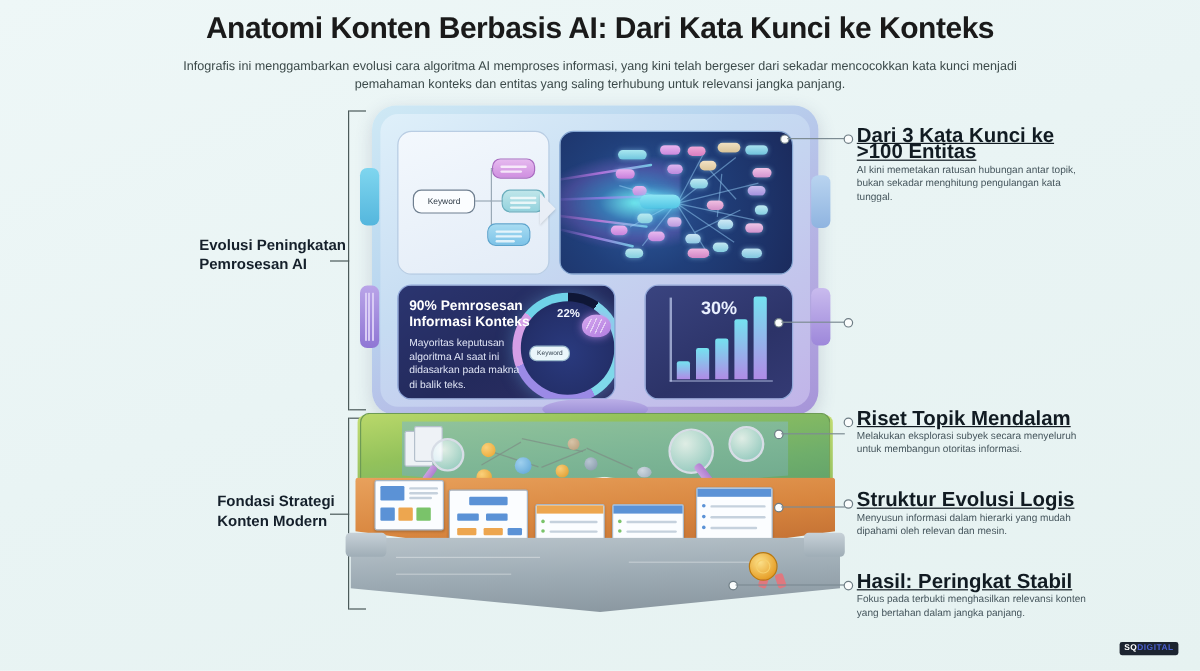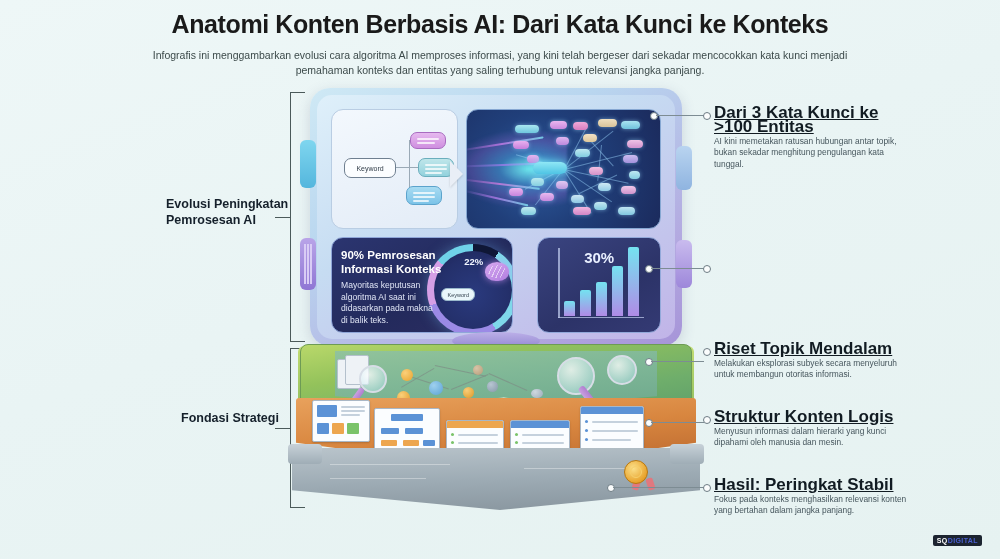--- a/index.html
+++ b/index.html
@@ -252,20 +252,21 @@
   <div class="sec-label" style="left:166px;top:196px;">
     <div>Evolusi Peningkatan</div>
     <div>Pemrosesan AI</div>
   </div>
   <div class="bracket" style="left:290px;top:92px;height:250px;">
     <span class="stem"></span>
   </div>
 
   <div class="sec-label" style="left:166px;top:410px;margin-left:15px;">
     <div>Fondasi Strategi</div>
+    <div>Konten Modern</div>
   </div>
   <div class="bracket" style="left:290px;top:348px;height:160px;">
     <span class="stem"></span>
   </div>
 
   <div class="device">
     <span class="tab tab-cyan"></span>
     <span class="tab tab-purple"></span>
     <span class="tab tab-r1"></span>
     <span class="tab tab-r2"></span>
@@ -500,27 +501,27 @@
   <span class="dot" style="left:703px;top:348px;"></span>
   <div class="anno" style="left:714px;top:342px;">
     <div class="anno-title">Riset Topik Mendalam</div>
     <div class="anno-body">Melakukan eksplorasi subyek secara menyeluruh untuk membangun otoritas informasi.</div>
   </div>
 
   <span class="dot" style="left:645px;top:419px;"></span>
   <span class="lead" style="left:651px;top:422px;width:53px;"></span>
   <span class="dot" style="left:703px;top:416px;"></span>
   <div class="anno" style="left:714px;top:410px;">
-    <div class="anno-title">Struktur Konten Logis</div>
-    <div class="anno-body">Menyusun informasi dalam hierarki yang kunci dipahami oleh manusia dan mesin.</div>
+    <div class="anno-title">Struktur Evolusi Logis</div>
+    <div class="anno-body">Menyusun informasi dalam hierarki yang mudah dipahami oleh relevan dan mesin.</div>
   </div>
 
   <span class="dot" style="left:607px;top:484px;"></span>
   <span class="lead" style="left:613px;top:487px;width:91px;"></span>
   <span class="dot" style="left:703px;top:484px;"></span>
   <div class="anno" style="left:714px;top:478px;">
     <div class="anno-title">Hasil: Peringkat Stabil</div>
-    <div class="anno-body">Fokus pada konteks menghasilkan relevansi konten yang bertahan dalam jangka panjang.</div>
+    <div class="anno-body">Fokus pada terbukti menghasilkan relevansi konten yang bertahan dalam jangka panjang.</div>
   </div>
 
   <div class="logo"><span>SQ</span><b>DIGITAL</b></div>
 
 </div>
 
 </body></html>

